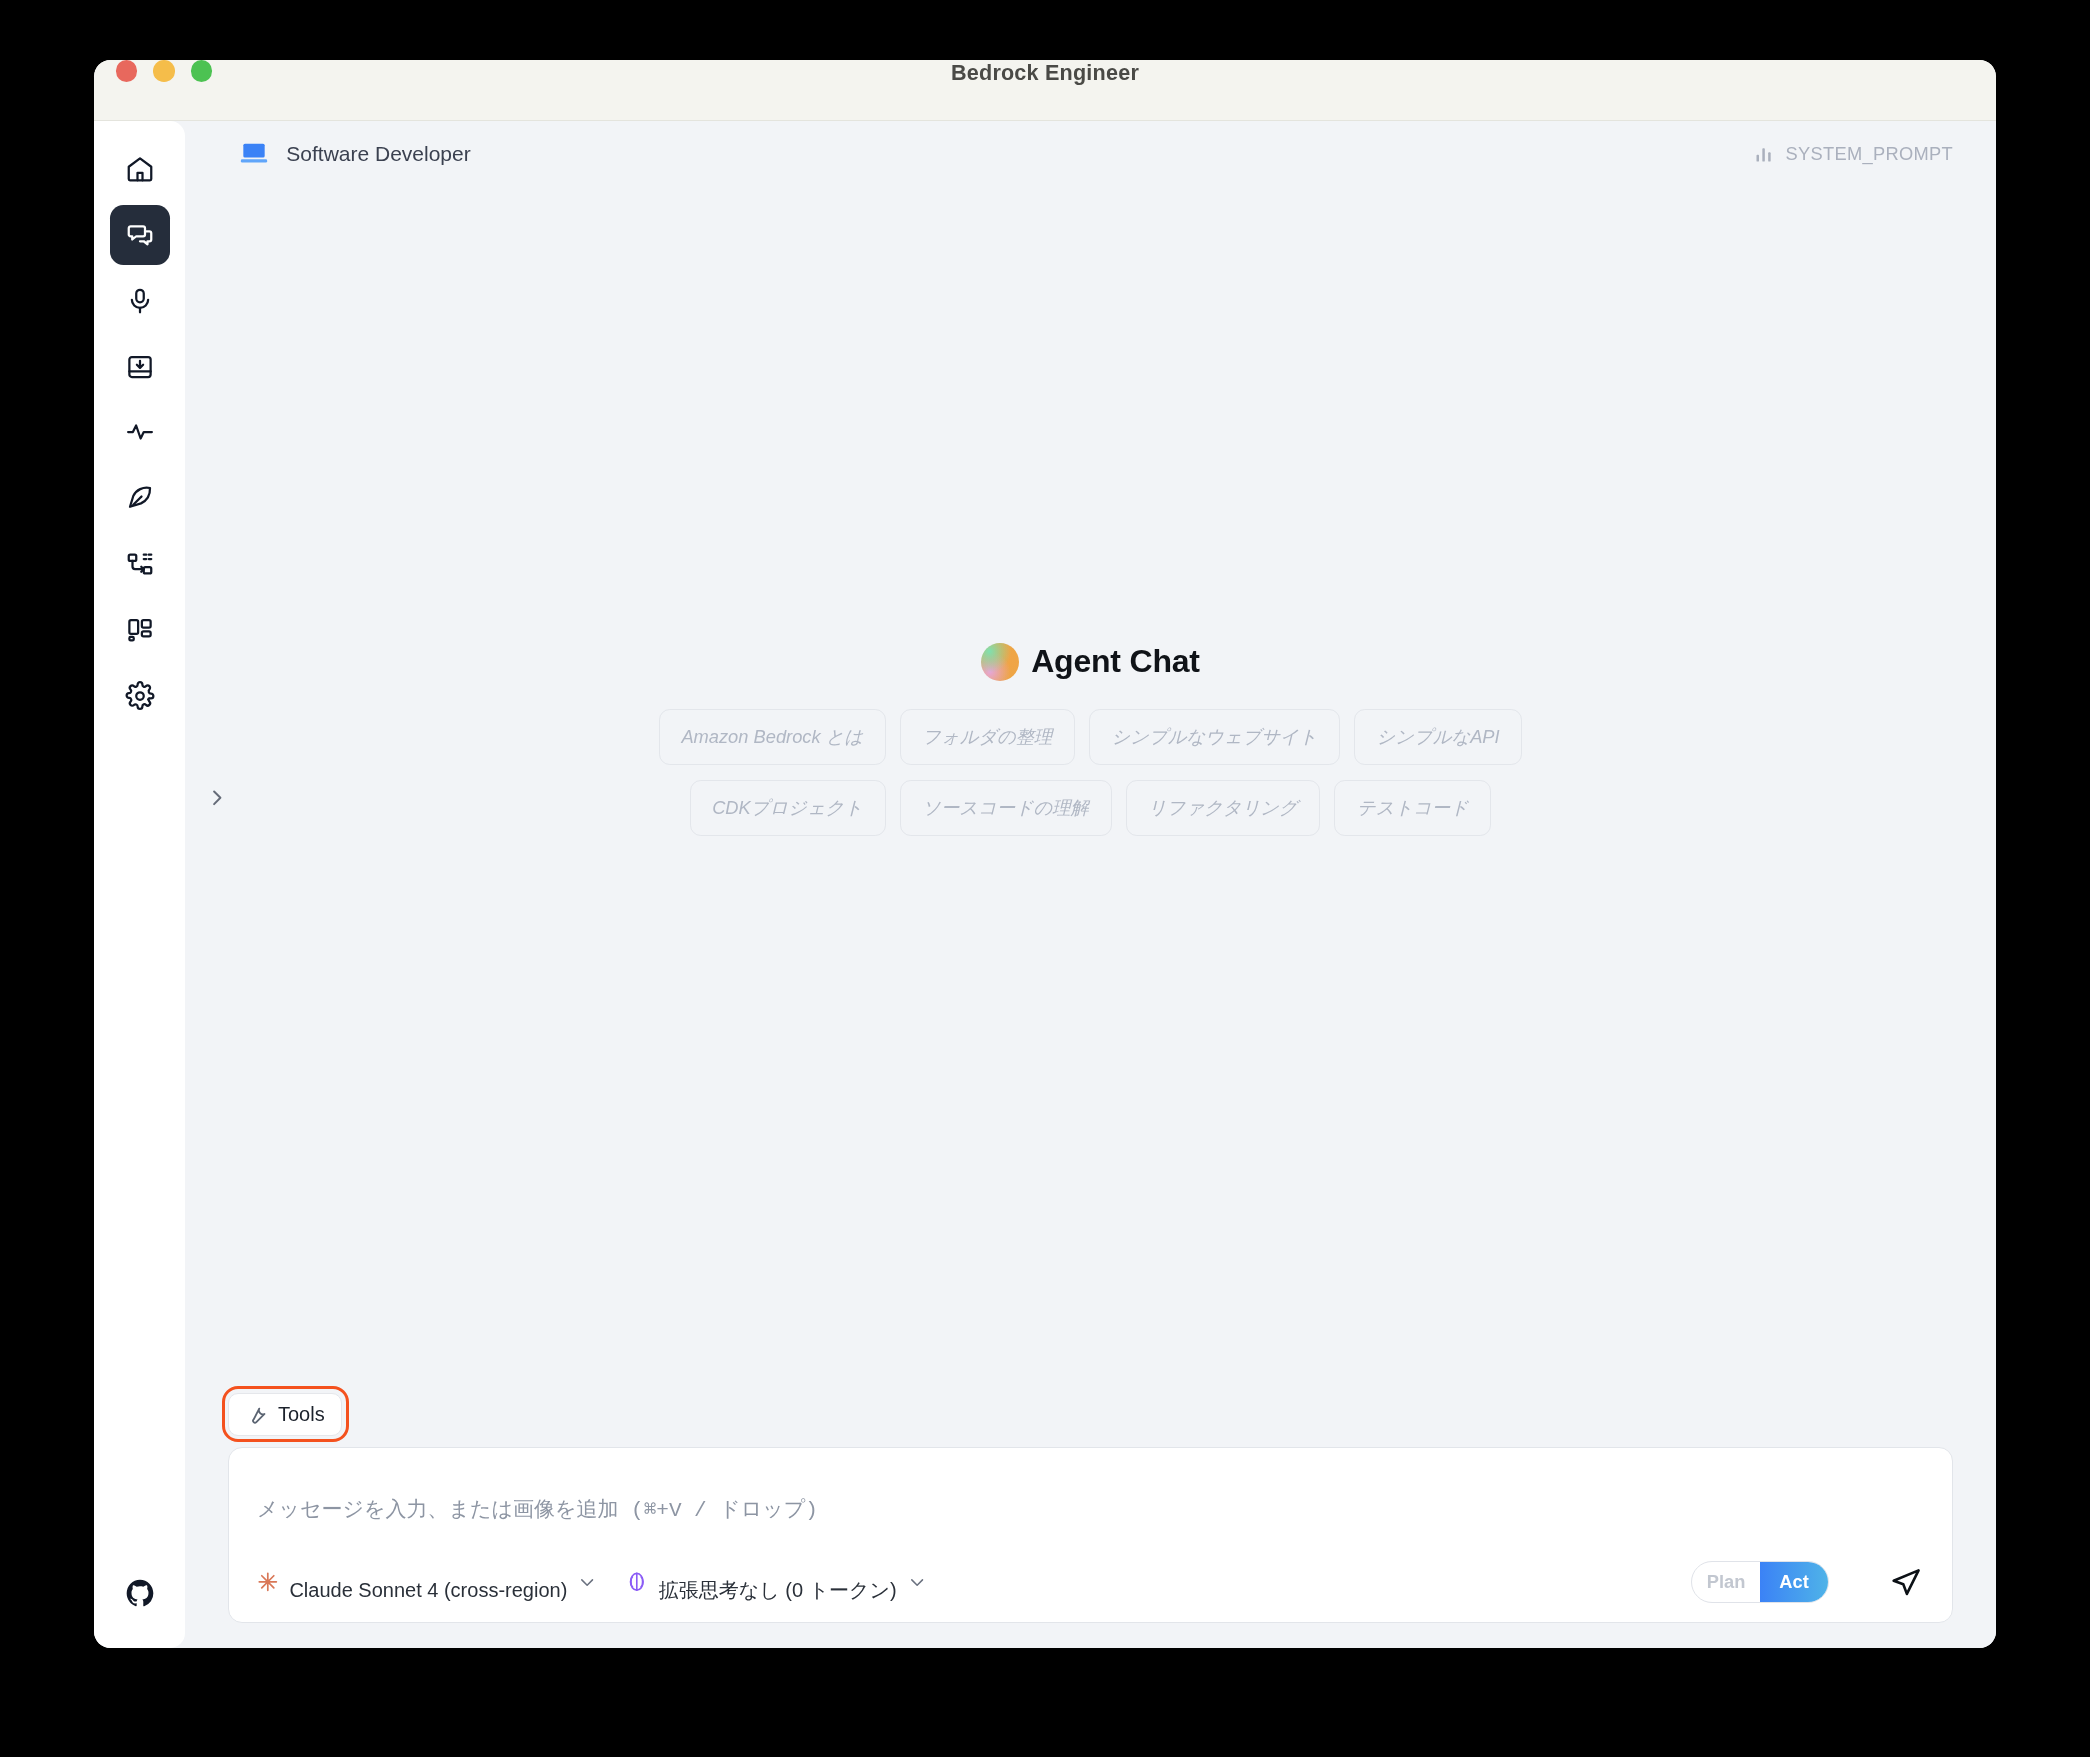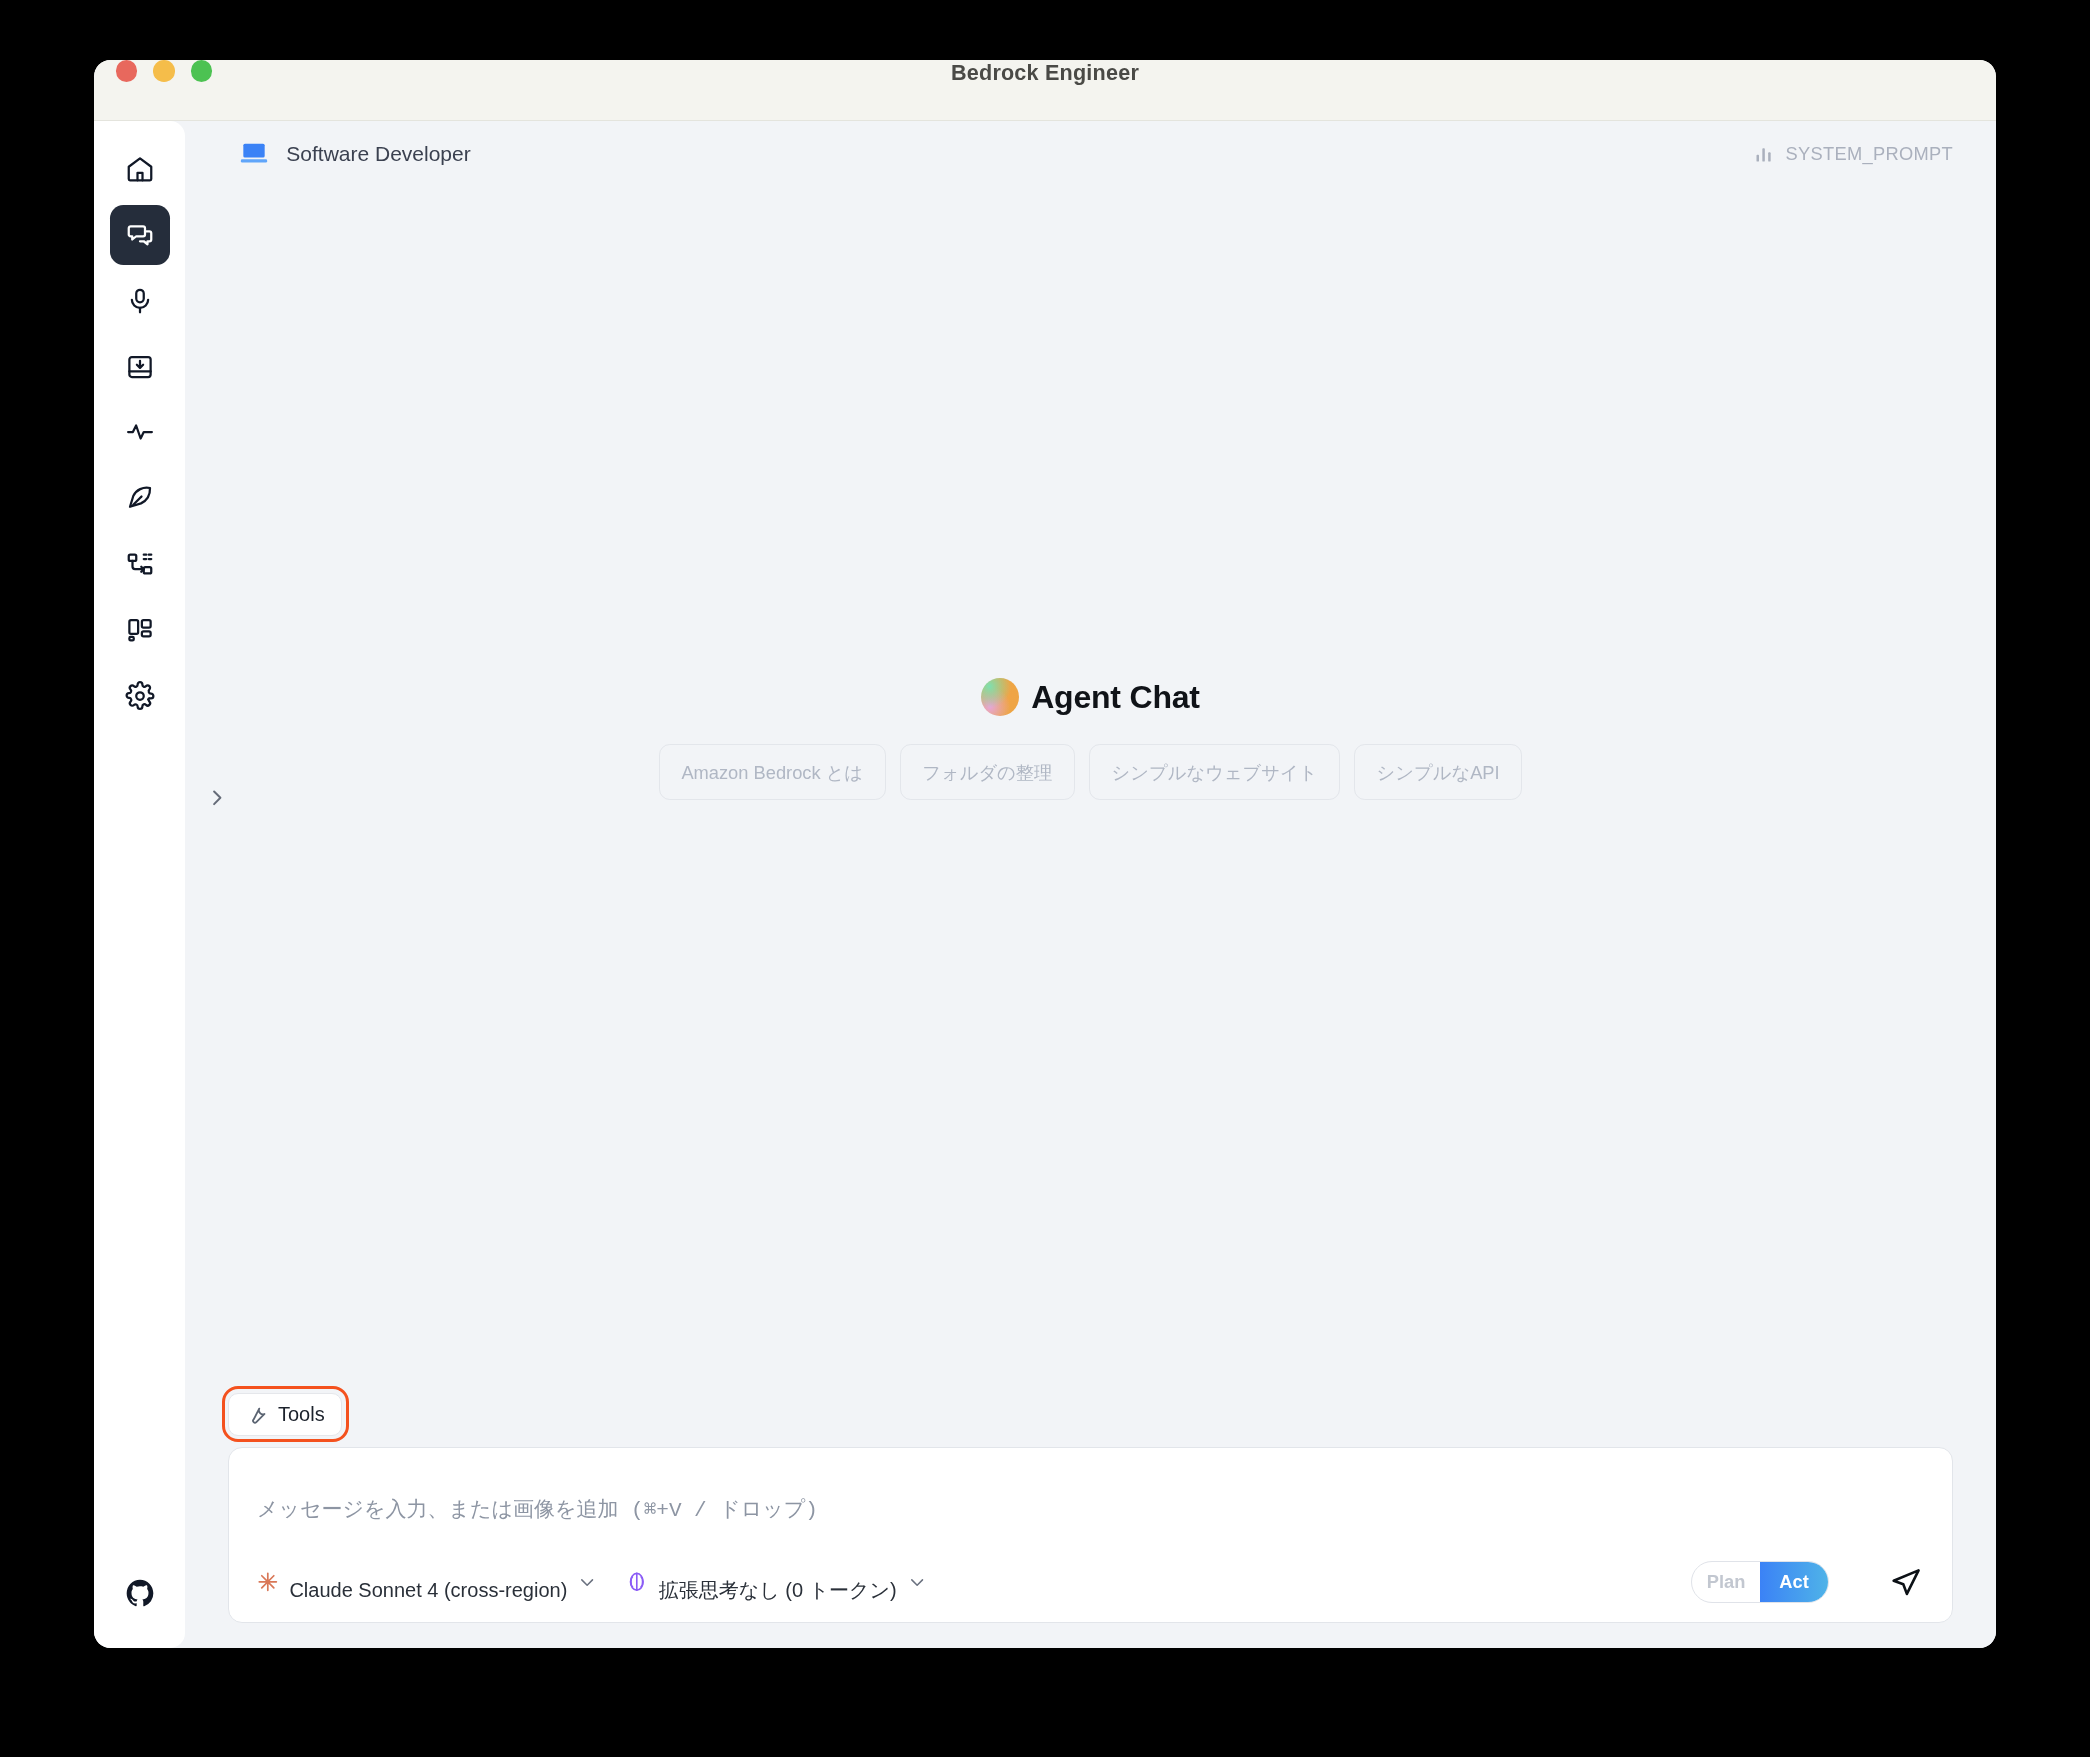--- a/index.html
+++ b/index.html
@@ -137,21 +137,21 @@
   .logo-ball {
     width: 38px; height: 38px; border-radius: 50%;
     background:
       radial-gradient(circle at 22% 22%, #7ee0b0 0%, rgba(126,224,176,0) 52%),
       radial-gradient(circle at 24% 76%, #e6a6d8 0%, rgba(230,166,216,0) 50%),
       radial-gradient(circle at 75% 50%, #f0a446 0%, #eda544 60%, #eeab52 100%);
   }
   .hero-title { font-size: 32px; font-weight: bold; color: #101318; letter-spacing: -0.2px; }
   .hero-sub { font-size: 22.4px; color: #9aa2b1; margin-bottom: 45px; }
 
-  .chips { display: flex; flex-direction: column; gap: 15px; align-items: center; }
+  .chips { display: flex; flex-direction: column; gap: 15px; align-items: center; font-style: italic; }
   .chip-row { display: flex; gap: 14px; }
   .chip {
     border: 0.8px solid #e3e6eb;
     border-radius: 10.8px;
     background: transparent;
     color: #b0b7c4;
     font-size: 18.3px;
     height: 56px;
     min-width: 156px;
     padding: 0 21.6px;
@@ -381,20 +381,26 @@
           <div class="hero-title">Agent Chat</div>
         </div>
 
 
         <div class="chips">
           <div class="chip-row">
             <div class="chip">Amazon Bedrock とは</div>
             <div class="chip">フォルダの整理</div>
             <div class="chip">シンプルなウェブサイト</div>
             <div class="chip">シンプルなAPI</div>
+          </div>
+          <div class="chip-row">
+            <div class="chip">CDKプロジェクト</div>
+            <div class="chip">ソースコードの理解</div>
+            <div class="chip">リファクタリング</div>
+            <div class="chip">テストコード</div>
           </div>
         </div>
       </div>
 
       <div class="composer">
 
         <div class="tools-line">
           <div class="tools-btn">
             <svg class="wrench-ico" viewBox="0 0 24 24" fill="none" stroke="currentColor" stroke-width="2" stroke-linecap="round" stroke-linejoin="round">
               <path d="M14.7 6.3a4.5 4.5 0 0 0 5.9 5.9l-9.1 9.1a2.1 2.1 0 0 1-3-3z"></path>

